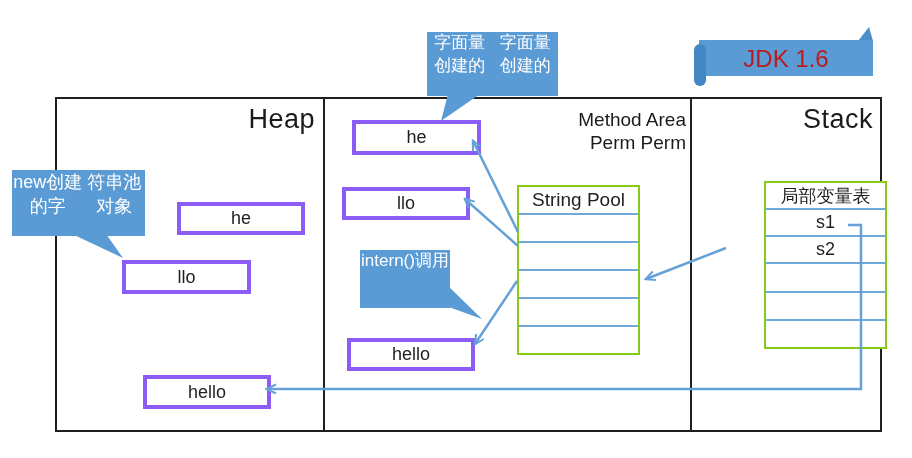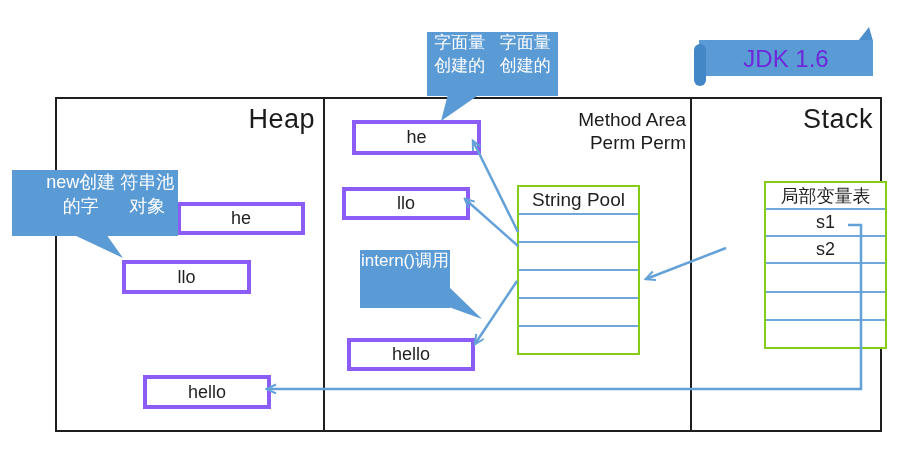--- a/index.html
+++ b/index.html
@@ -24,21 +24,21 @@
                justify-content:center;font-size:18px;color:#1f1f1f;}
   .btable .row:last-child{border-bottom:none;}
   
   .callout{position:absolute;background:#5b9bd5;color:#ffffff;text-align:center;
            z-index:6;display:flex;flex-direction:row;justify-content:center;}
   .callout div{line-height:1.35;}
   
   #overlay{position:absolute;left:0;top:0;width:912px;height:458px;z-index:5;pointer-events:none;}
   
   #ribbon-text{position:absolute;left:700px;top:42px;width:172px;height:34px;
-               color:#6d28d9;font-size:24px;text-align:center;line-height:34px;z-index:6;}
+               color:#b91c1c;font-size:24px;text-align:center;line-height:34px;z-index:6;}
   
   #watermark{position:absolute;left:590px;top:433px;width:315px;text-align:right;
              font-size:17px;color:#c9ced6;z-index:7;}
 </style>
 </head>
 <body>
 
 <div id="page">
 
   <div class="frame" style="left:55px;top:97px;width:823px;height:331px;"></div>
@@ -77,21 +77,21 @@
 
     <path d="M848,225 L861,225 L861,389 L267,389" fill="none" stroke="#64a1d8" stroke-width="2.5" marker-end="url(#ah)"></path>
   </svg>
 
   <div id="ribbon-text">JDK 1.6</div>
 
   <div class="callout" style="left:427px;top:32px;width:131px;height:64px;font-size:17px;">
     <div>字面量创建的</div>
     <div>字面量创建的</div>
   </div>
-  <div class="callout" style="left:12px;top:170px;width:133px;height:66px;font-size:18px;padding-left:33px;">
+  <div class="callout" style="left:12px;top:170px;width:133px;height:66px;font-size:18px;">
     <div>new创建的字</div>
     <div>符串池对象</div>
   </div>
   <div class="callout" style="left:360px;top:250px;width:90px;height:58px;font-size:17px;">
     <div>intern()</div>
     <div>调用</div>
   </div>
 
   <div class="wbox" style="left:177px;top:202px;width:120px;height:25px;">he</div>
   <div class="wbox" style="left:122px;top:260px;width:121px;height:26px;">llo</div>

